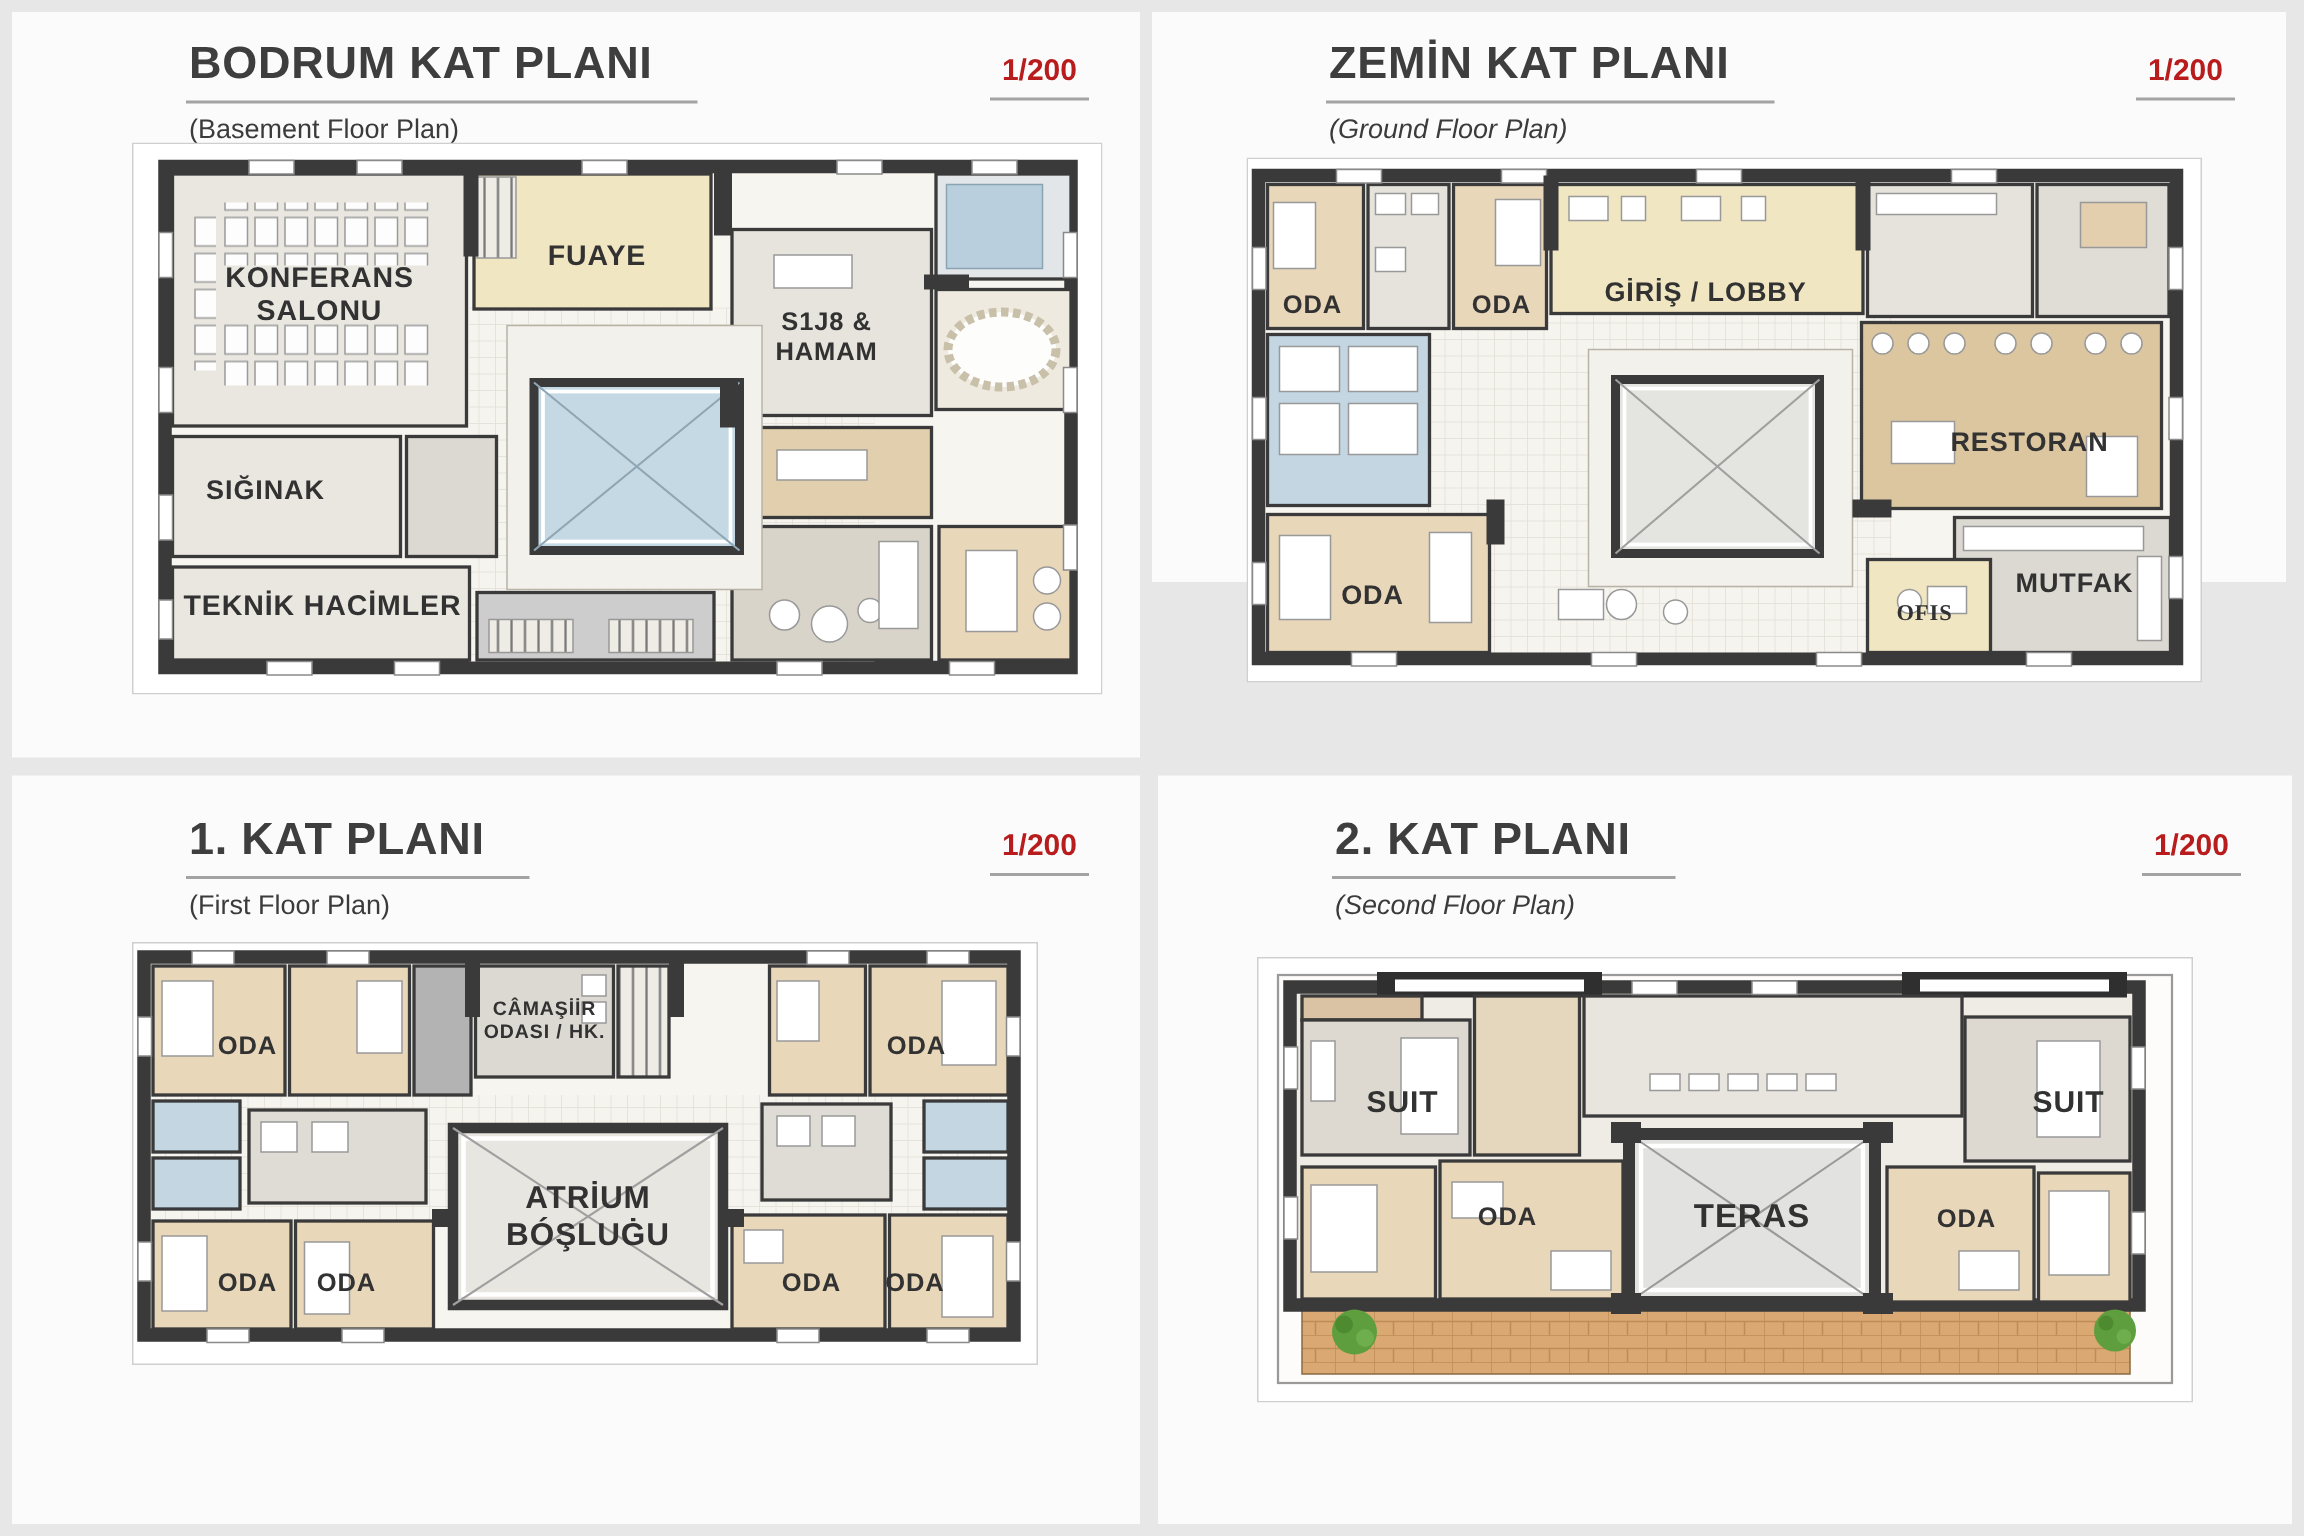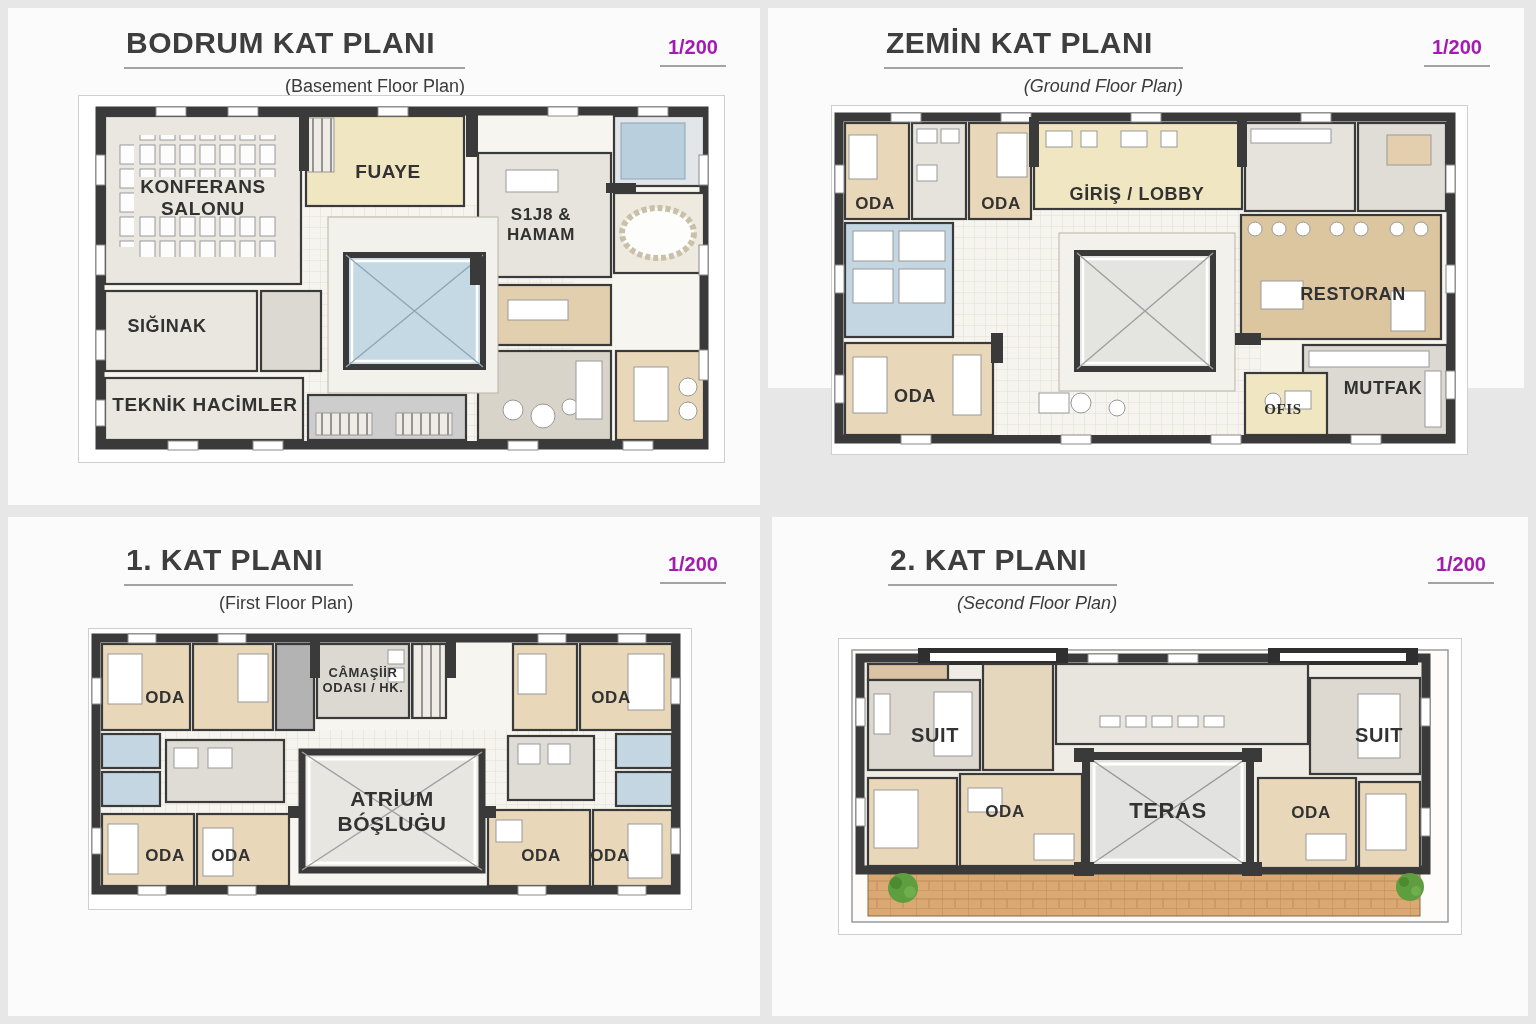--- a/index.html
+++ b/index.html
@@ -4,44 +4,44 @@
 <style>
   html,body{margin:0;padding:0;}
   body{
     width:1536px;height:1024px;position:relative;overflow:hidden;
     background:#e7e7e7;
     font-family:"Liberation Sans", sans-serif;
     color:#3d3d3d;
   }
   .panel{position:absolute;background:#fbfbfb;}
   .panel-head{position:absolute;left:116px;right:34px;top:18px;display:flex;justify-content:space-between;align-items:flex-start;}
-  .title-wrap{display:inline-block;text-align:right;}
+  .title-wrap{display:inline-block;}
   .ttl{font-size:30px;font-weight:bold;letter-spacing:.5px;color:#3e3e3e;margin:0;
        border-bottom:2px solid #a3a3a3;padding:0 30px 7px 2px;display:inline-block;}
   .sub{font-size:18px;color:#3b3b3b;margin-top:7px;padding-left:2px;}
   .it{font-style:italic;}
-  .scale{font-size:20px;font-weight:bold;color:#a21caf;border-bottom:2px solid #a3a3a3;padding:4px 8px 6px;margin-top:6px;}
+  .scale{font-size:20px;font-weight:bold;color:#b91c1c;border-bottom:2px solid #a3a3a3;padding:4px 8px 6px;margin-top:6px;}
   .plan{position:absolute;}
   .plan svg{position:absolute;left:0;top:0;}
   .rl{position:absolute;transform:translate(-50%,-50%);font-weight:bold;color:#323232;
       text-align:center;white-space:pre-line;letter-spacing:.6px;line-height:1.18;}
 </style>
 </head>
 <body>
 
 <section class="panel" style="left:8px;top:8px;width:752px;height:497px;">
   <div class="panel-head">
     <div class="title-wrap">
       <h2 class="ttl">BODRUM KAT PLANI</h2>
       <div class="sub">(Basement Floor Plan)</div>
     </div>
     <div class="scale">1/200</div>
   </div>
 
-  <div class="plan" style="left:70px;top:87px;width:647px;height:368px;">
+  <div class="plan" style="left:80px;top:87px;width:647px;height:368px;">
     <svg viewBox="0 0 647 368" width="647" height="368">
       <defs>
         <pattern id="tile1" width="11" height="11" patternUnits="userSpaceOnUse">
           <rect width="11" height="11" fill="#f6f4ef"></rect>
             <path d="M11 0H0V11" fill="none" stroke="#e4ded4" stroke-width="1"></path>
         </pattern>
         <pattern id="seat1" width="20" height="24" patternUnits="userSpaceOnUse">
           <rect x="2" y="2" width="15" height="19" fill="#fdfdfd" stroke="#9a9a9a"></rect>
         </pattern>
         <pattern id="stair1" width="9" height="22" patternUnits="userSpaceOnUse">

